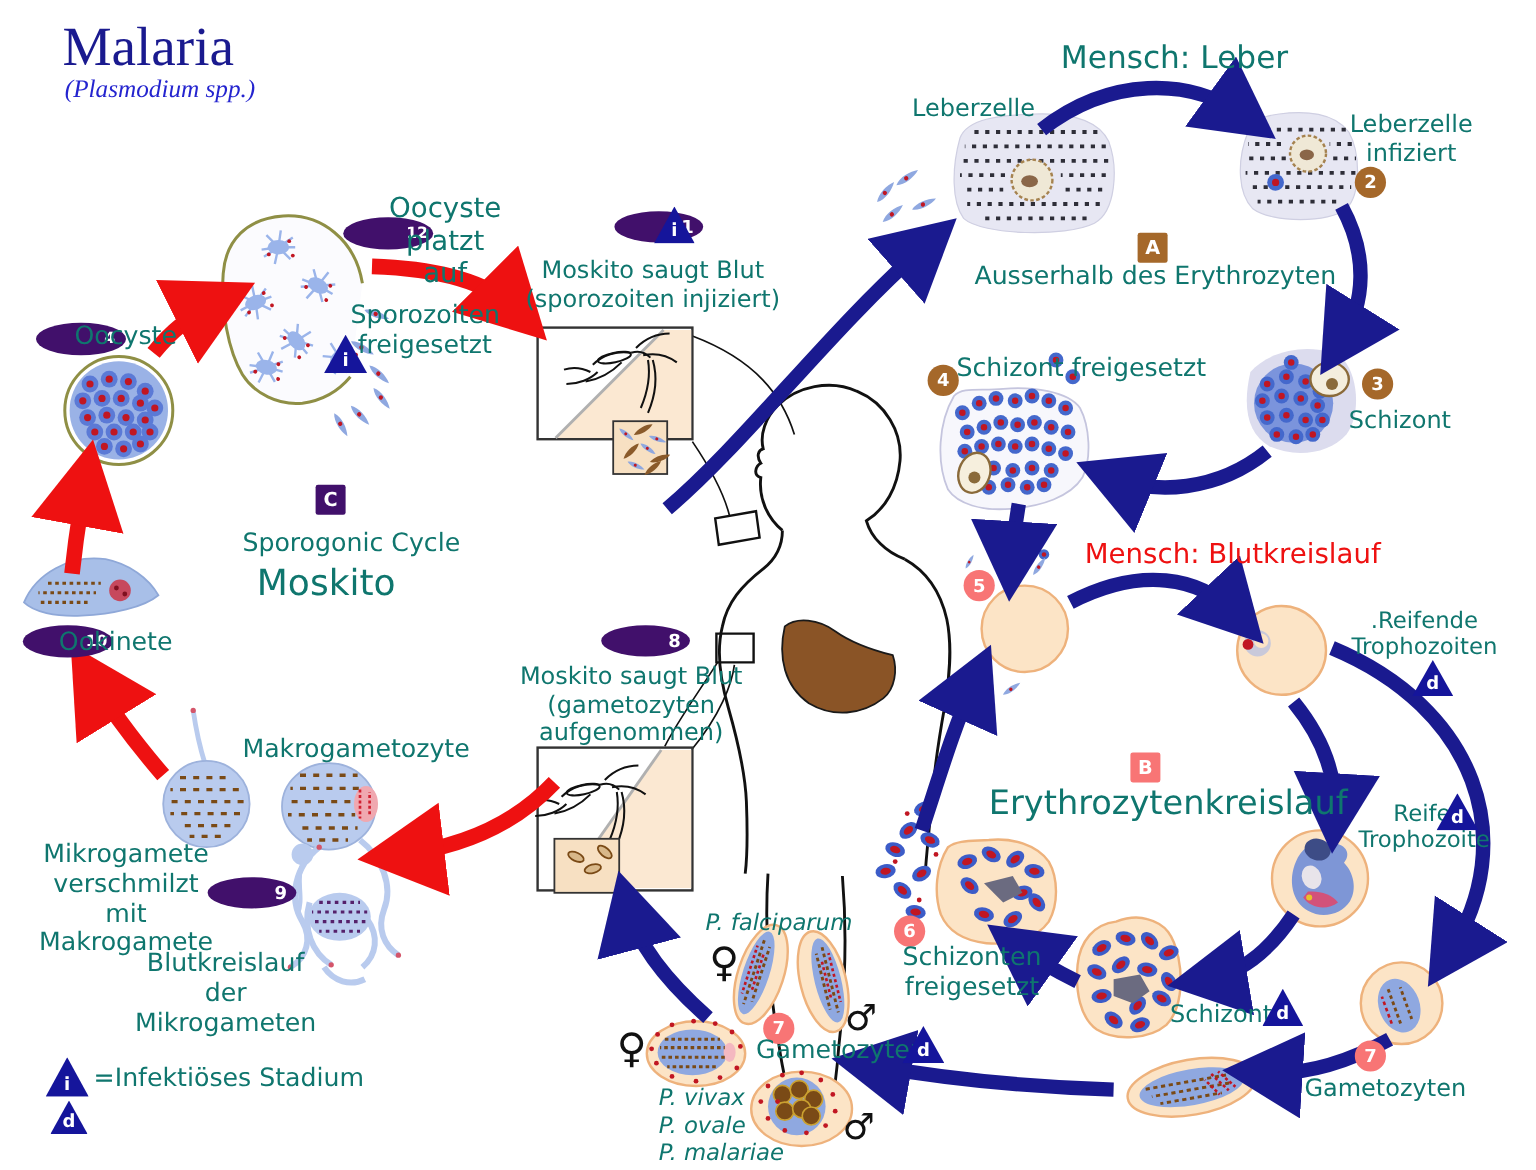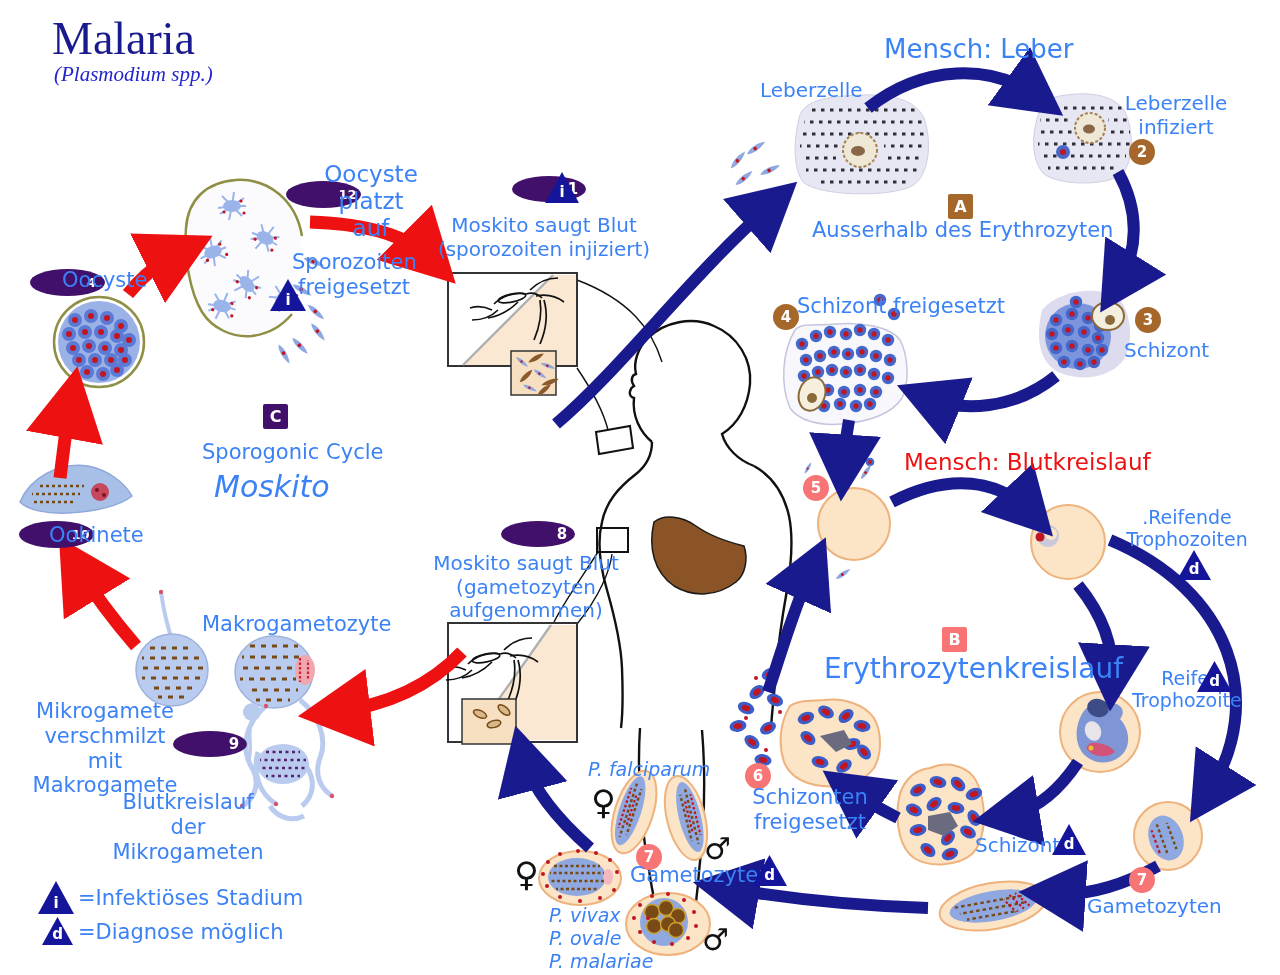--- a/index.html
+++ b/index.html
@@ -1,19 +1,19 @@
 <!DOCTYPE html>
 <html><head>
 <meta charset="utf-8">
 <style>
   html,body{margin:0;padding:0;background:#fff;}
   #canvas{position:relative;width:1280px;height:975px;background:#fff;overflow:hidden;
           font-family:"DejaVu Sans","Liberation Sans",sans-serif;color:#111;}
   #art{position:absolute;left:0;top:0;}
-  .lbl{position:absolute;white-space:pre-line;line-height:1.18;color:#3b82f6;}
+  .lbl{position:absolute;white-space:pre-line;line-height:1.18;color:#0f766e;}
   .ctr{text-align:center;}
   .it{font-style:italic;}
   .ser{font-family:"Liberation Serif","DejaVu Serif",serif;}
   .badge{position:absolute;width:26px;height:26px;border-radius:50%;color:#fff;font-weight:bold;
          font-size:15px;display:flex;align-items:center;justify-content:center;}
   .bg-purple{background:#41106b;padding-left:48px;} .bg-brown{background:#a5682a;} .bg-salmon{background:#f87575;}
   .sq{position:absolute;width:25px;height:25px;border-radius:2px;color:#fff;font-weight:bold;
       font-size:16px;display:flex;align-items:center;justify-content:center;}
   .tri{position:absolute;display:flex;align-items:flex-end;justify-content:center;color:#fff;}
   .tri .shape{position:absolute;left:0;top:0;width:100%;height:100%;background:#15159b;
@@ -613,21 +613,21 @@
 <div class="lbl" style="left:202px;top:612px;font-size:21px;">Makrogametozyte</div>
 <div class="lbl ctr" style="left:24px;top:699px;width:162px;font-size:21px;">Mikrogamete
 verschmilzt mit
 Makrogamete</div>
 <div class="badge bg-purple" style="left:173px;top:731px;">9</div>
 <div class="lbl ctr" style="left:95px;top:790px;width:186px;font-size:21px;">Blutkreislauf
 der Mikrogameten</div>
 
 <div class="sq" style="left:263px;top:404px;background:#41106b;">C</div>
 <div class="lbl" style="left:202px;top:440px;font-size:21px;">Sporogonic Cycle</div>
-<div class="lbl" style="left:214px;top:469px;font-size:30px;font-style:italic;">Moskito</div>
+<div class="lbl" style="left:214px;top:469px;font-size:30px;">Moskito</div>
 
 <div class="badge bg-purple" style="left:19px;top:521px;width:27px;height:27px;font-size:13px;">10</div>
 <div class="lbl" style="left:49px;top:523px;font-size:21px;">Ookinete</div>
 
 <div class="badge bg-purple" style="left:30px;top:269px;width:27px;height:27px;font-size:13px;">4</div>
 <div class="lbl" style="left:62px;top:268px;font-size:21px;">Oocyste</div>
 
 <div class="badge bg-purple" style="left:286px;top:181px;width:27px;height:27px;font-size:13px;">12</div>
 <div class="lbl ctr" style="left:318px;top:161px;width:106px;font-size:23px;">Oocyste
 platzt auf</div>
@@ -640,15 +640,14 @@
 
 <div class="tri" style="left:38px;top:881px;width:36px;height:33px;">
   <div class="shape"></div>
   <span>i</span>
     </div>
 <div class="lbl" style="left:78px;top:886px;font-size:21px;">=Infektiöses Stadium</div>
 <div class="tri" style="left:42px;top:917px;width:31px;height:28px;">
   <div class="shape"></div>
   <span>d</span>
     </div>
-<div class="lbl" style="left:78px;top:920px;font-size:21px;">=Diagnose möglich</div>
 
 </div>
 
 </body></html>

